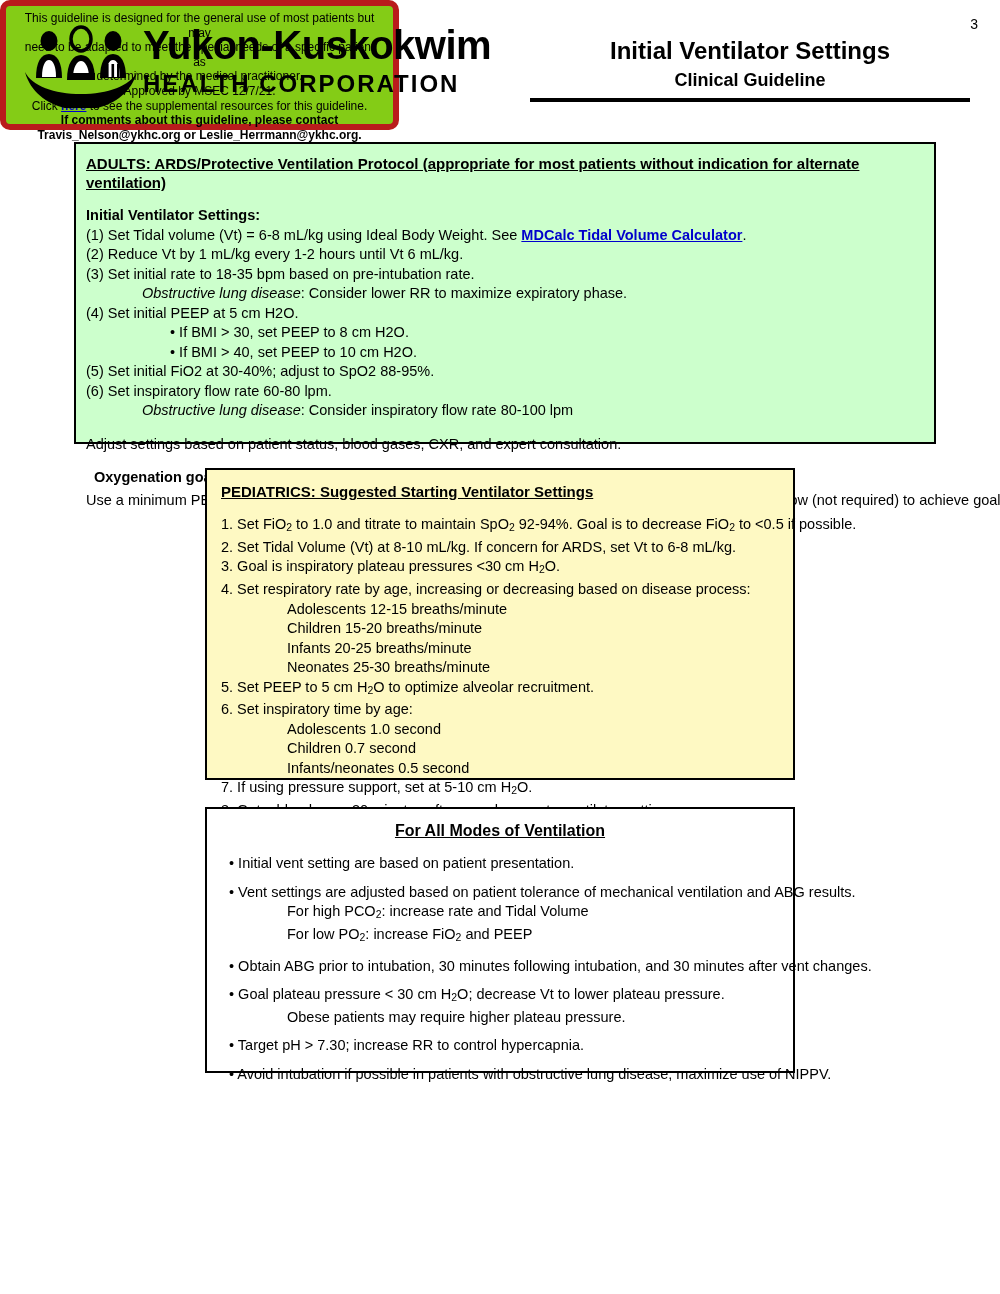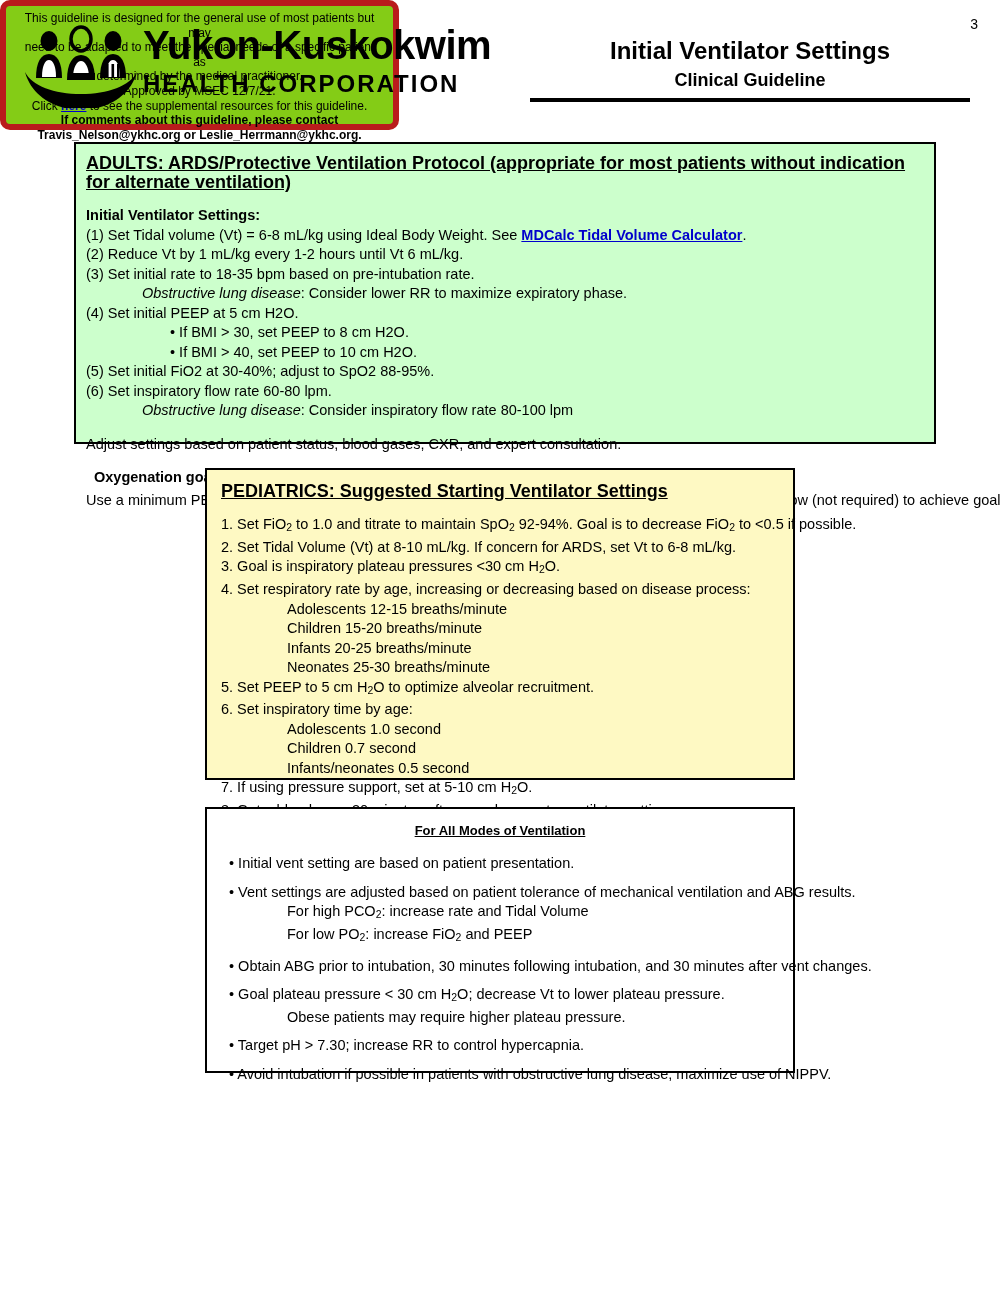--- a/index.html
+++ b/index.html
@@ -126,27 +126,27 @@
     height: 108px;
     background: #84cc16;
     border: 6px solid #b91c1c;
     border-radius: 10px;
     padding: 5px 16px;
     text-align: center;
   }
 
   
   .hd {
-    font-size: 18px;
+    font-size: 15px;
     font-weight: bold;
     text-decoration: underline;
     line-height: 19px;
   }
   .hd-center {
-    font-size: 13px;
+    font-size: 16px;
     font-weight: bold;
     text-decoration: underline;
     line-height: 19px;
     text-align: center;
   }
   .ln {
     font-size: 14.5px;
     line-height: 19.5px;
     white-space: pre;
   }

